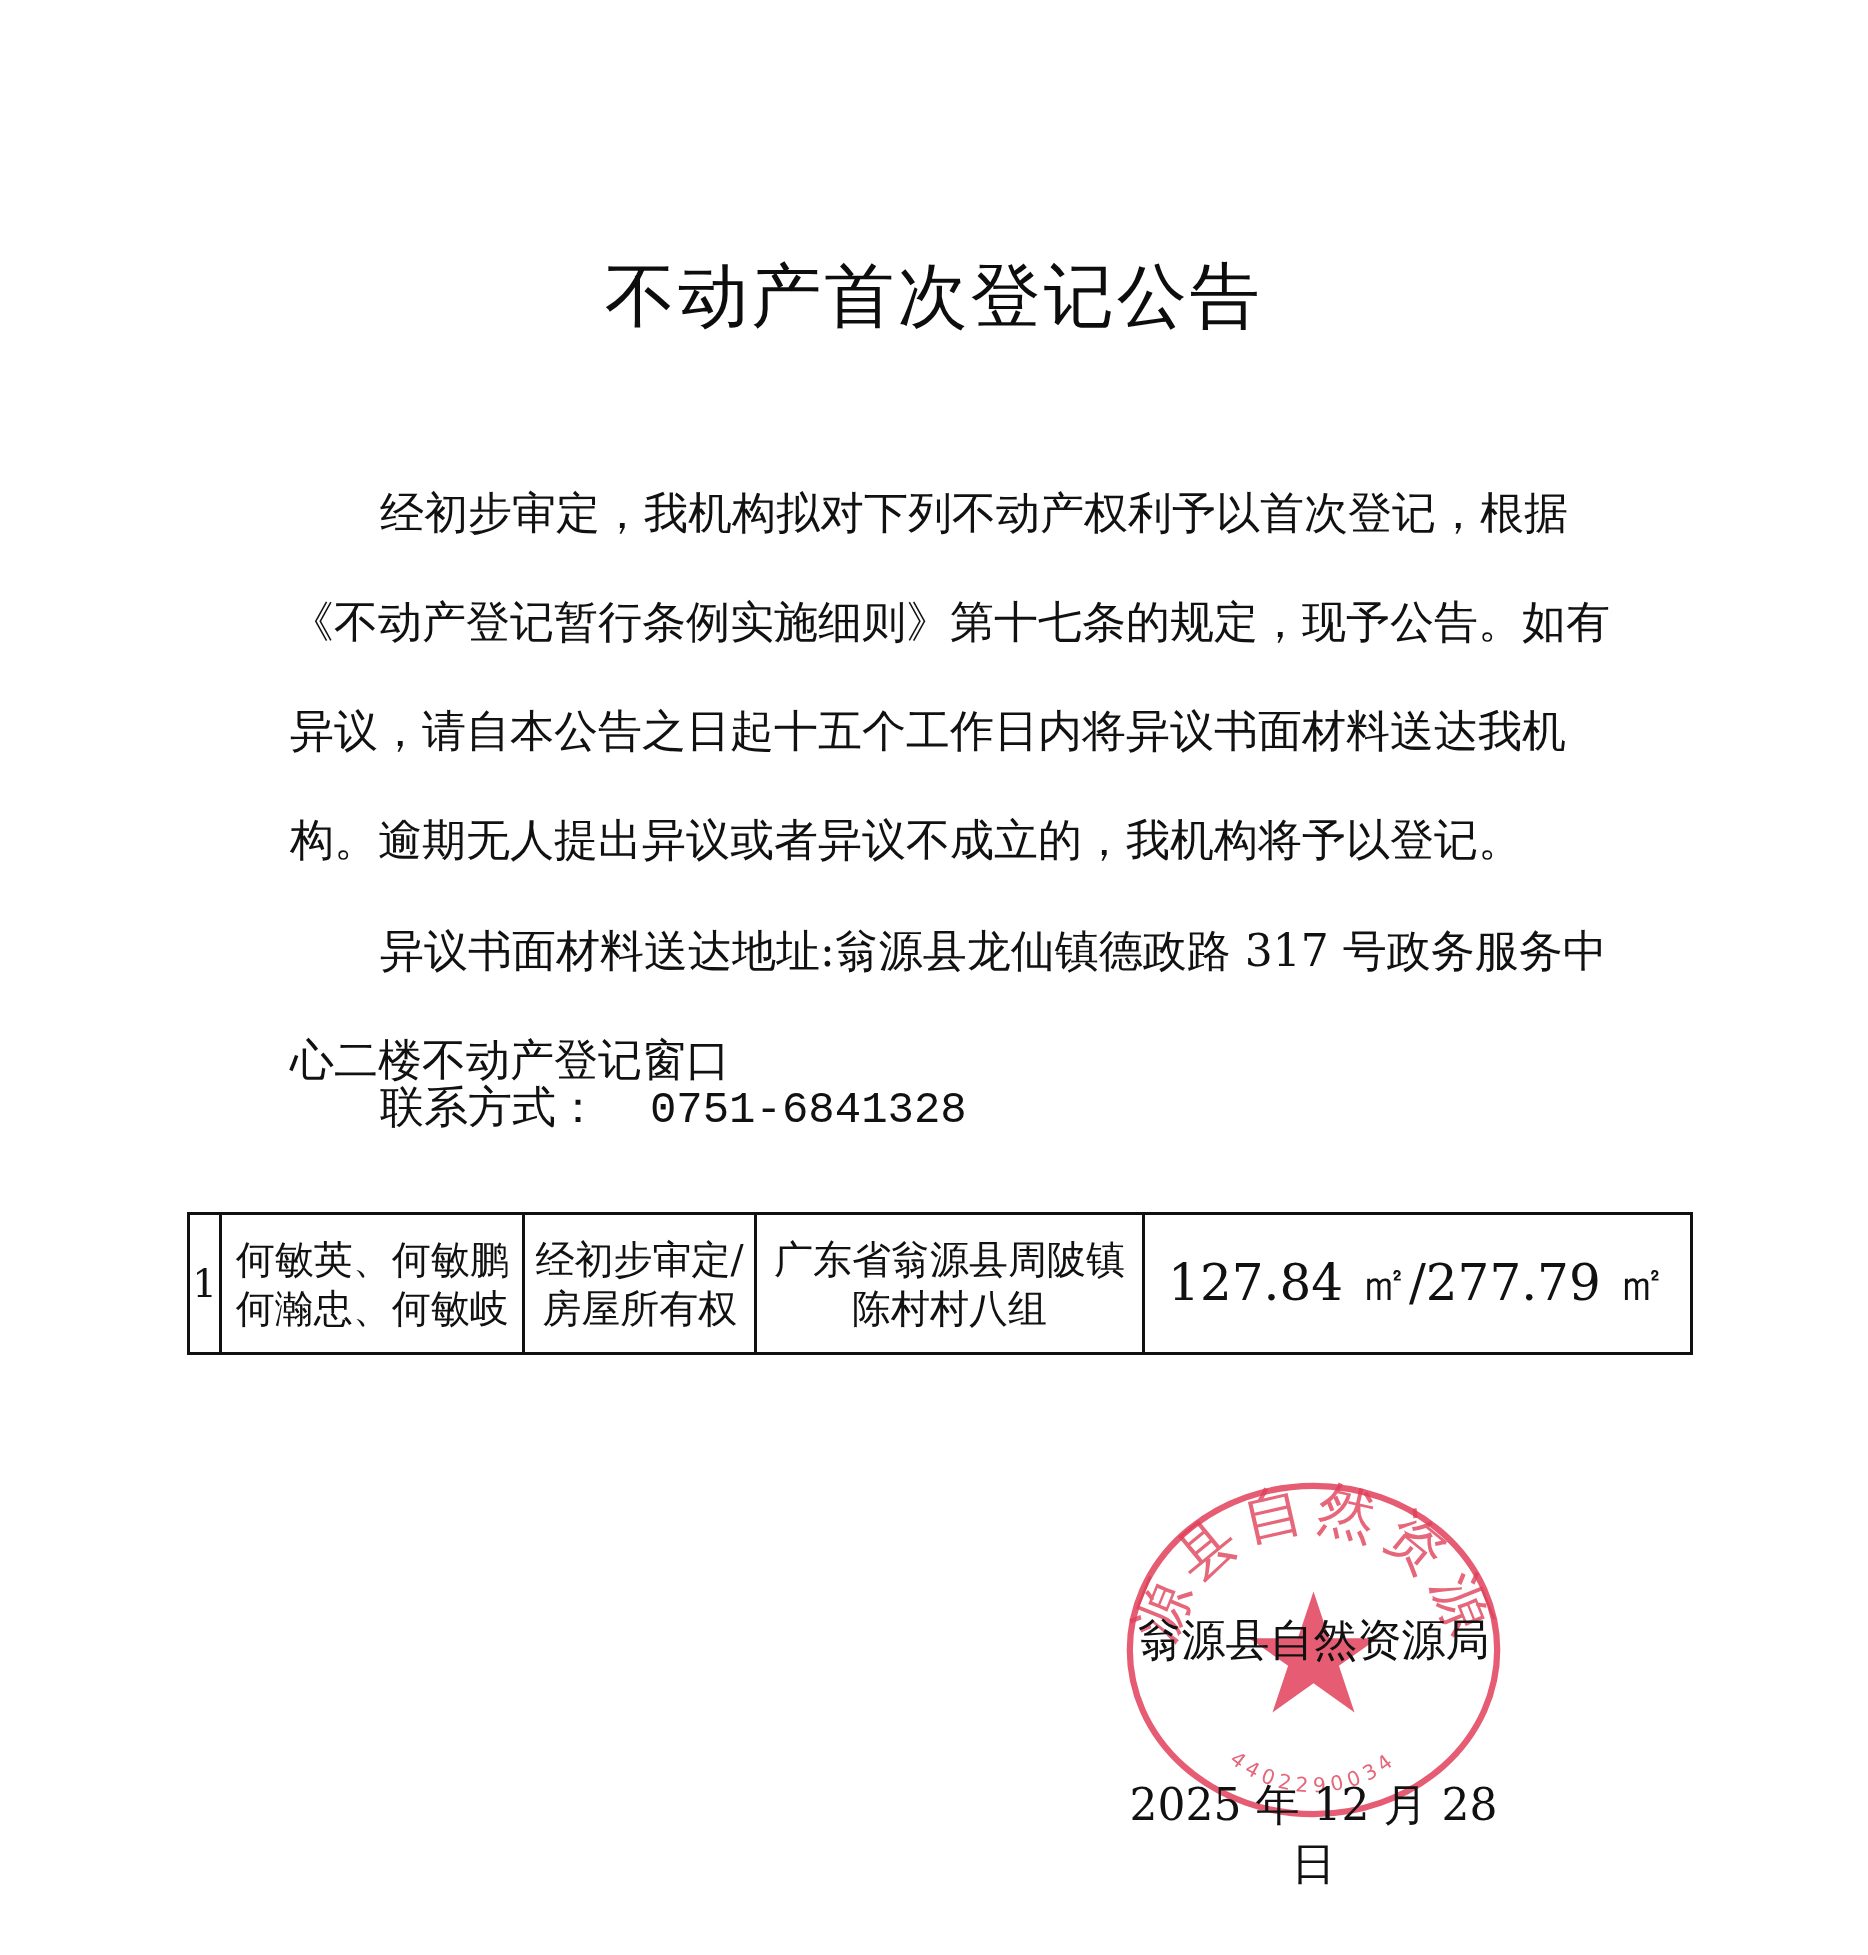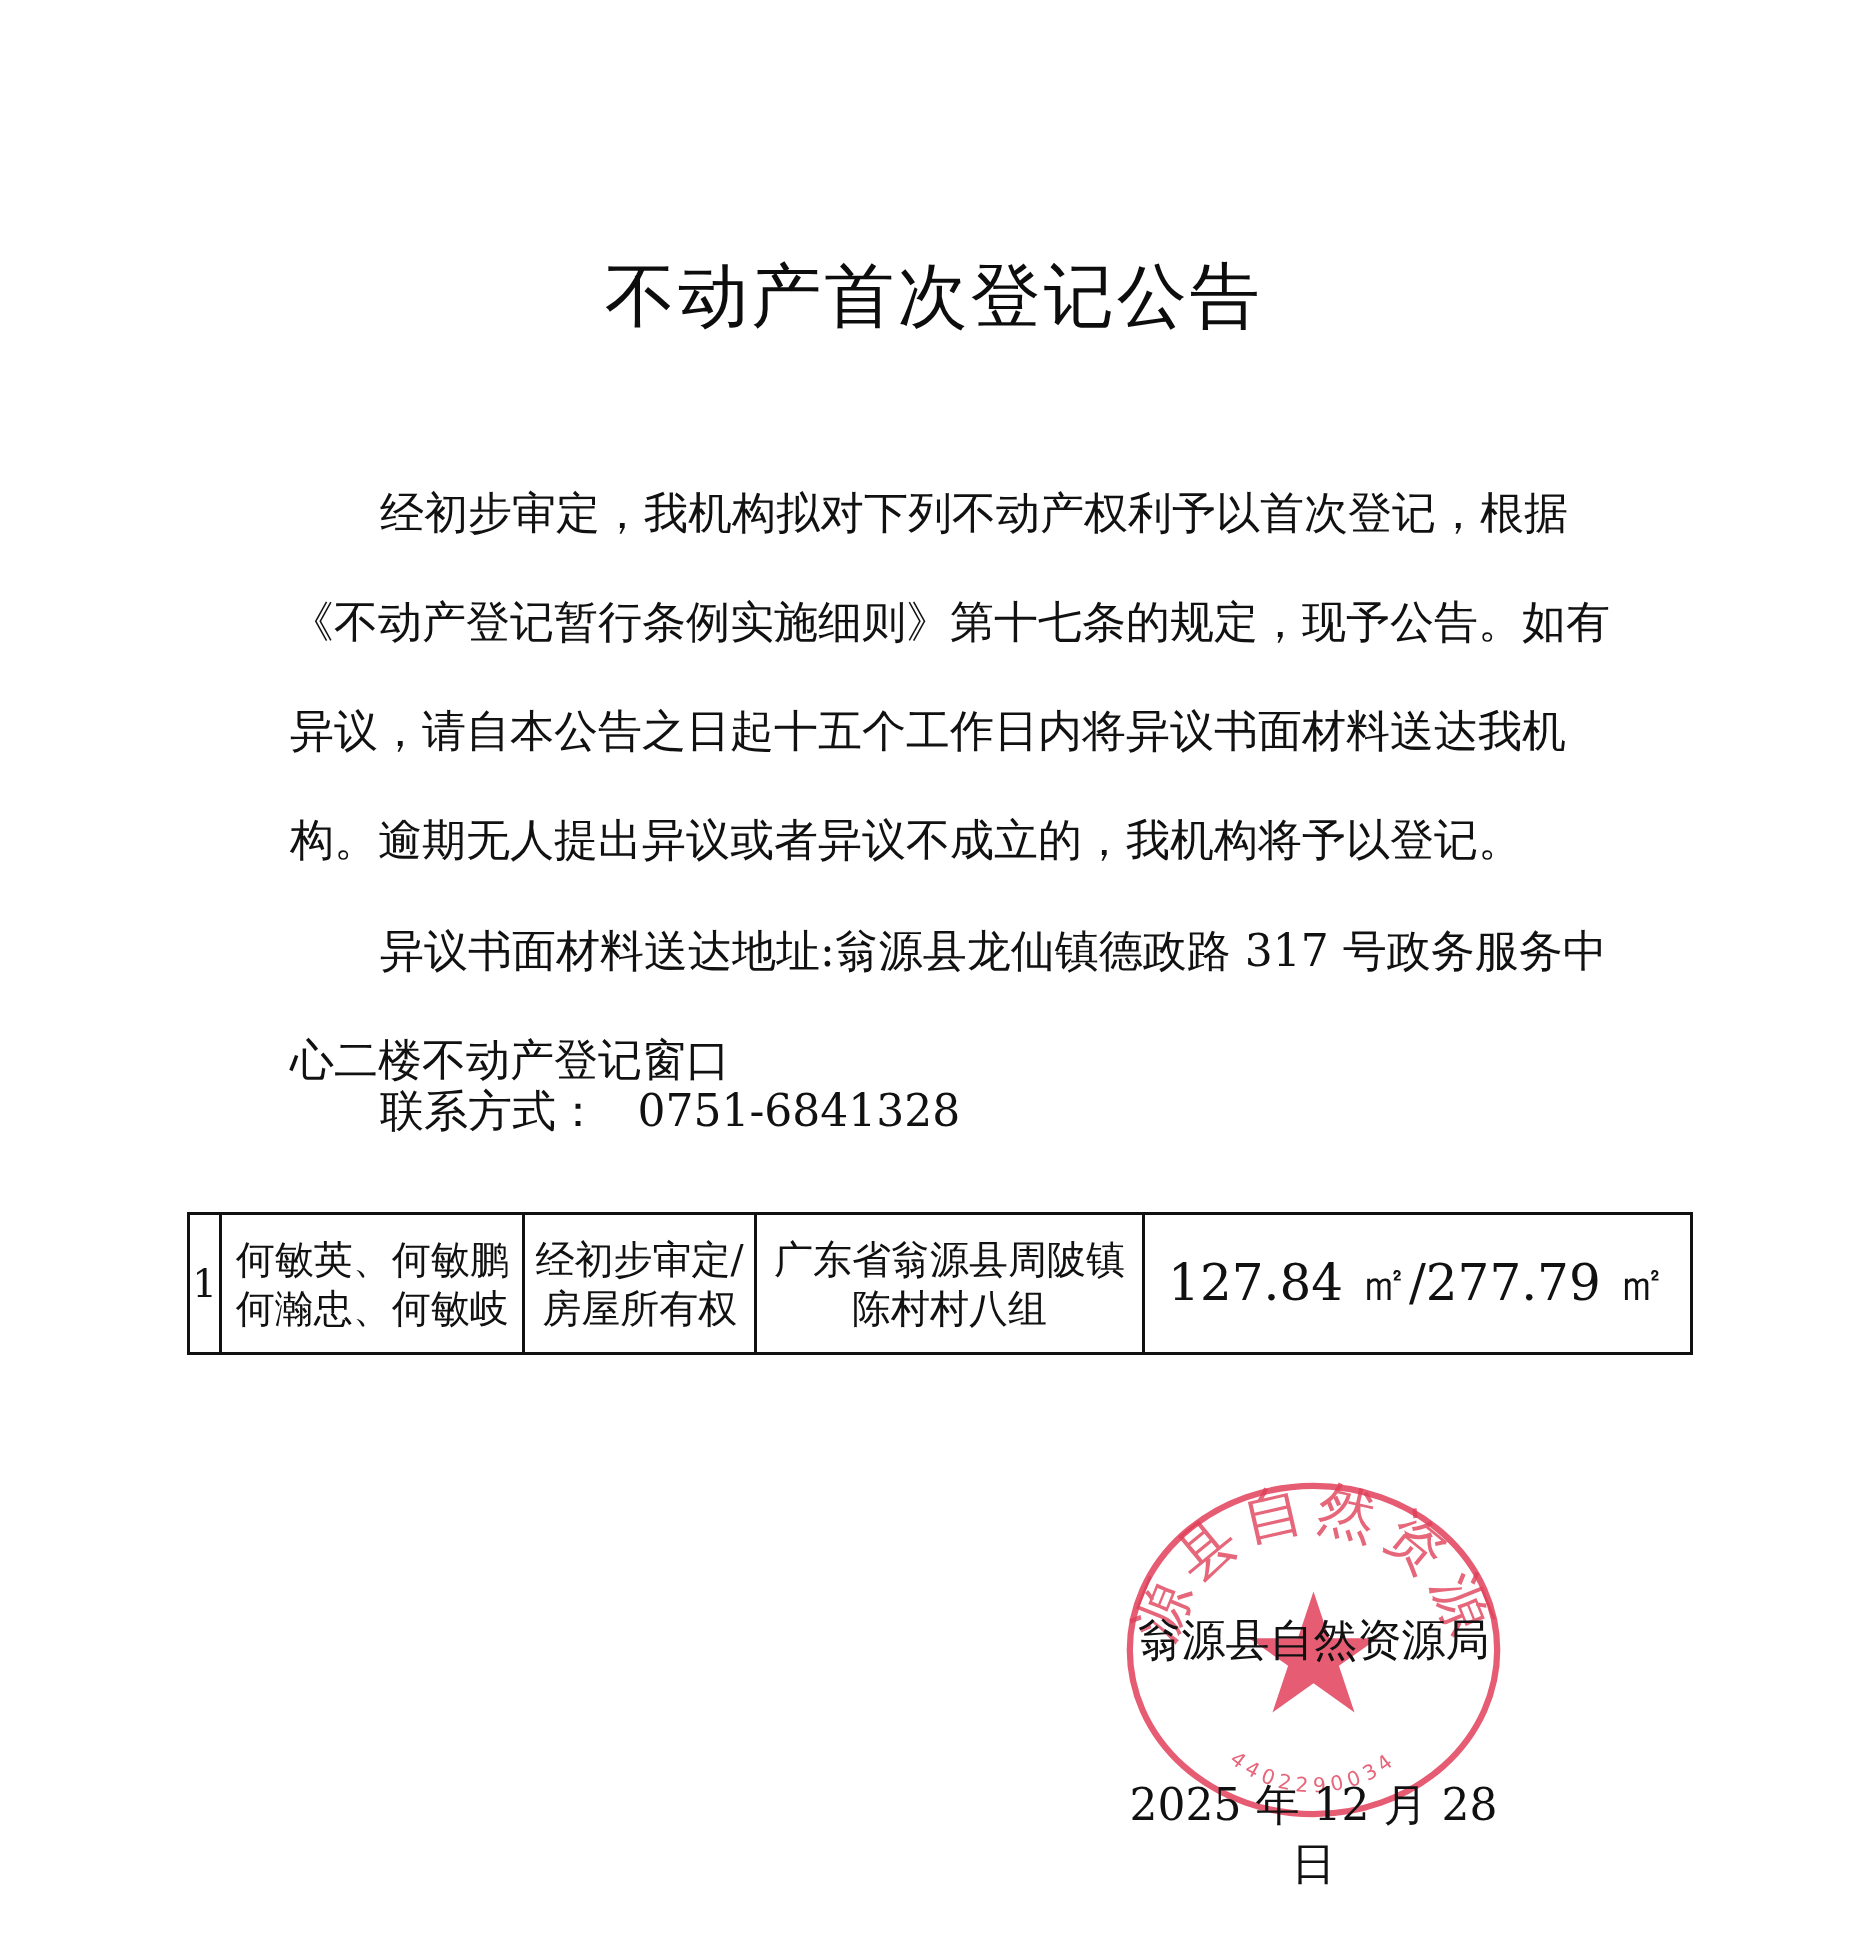--- a/index.html
+++ b/index.html
@@ -3,21 +3,21 @@
 <meta charset="utf-8">
 <style>
   html, body { margin:0; padding:0; background:#ffffff; }
   body { width:1868px; height:2672px; position:relative; overflow:hidden;
          font-family:"DejaVu Serif","Liberation Serif",serif; color:#111; }
   .title { position:absolute; left:0; width:1868px; top:250px; text-align:center;
            font-family:Liberation Sans, sans-serif; font-size:70px; letter-spacing:3.1px; color:#0d0d0d; }
   .para { position:absolute; left:274px; width:1337px; font-size:44px; line-height:109px;margin-left:16px; }
   .p1 { top:458px; text-indent:90px; }
   .p2 { top:896px; text-indent:90px; }
-  .p3 { top:1056px; left:364px; }
+  .p3 { top:1056px; left:364px;font-family:Liberation Mono, monospace; }
   table.reg { position:absolute; left:187px; top:1212px; width:1506px; border-collapse:collapse; font-size:39px; }
   table.reg td, table.reg th { border:3.9px solid #111; text-align:center; vertical-align:middle; font-weight:normal; line-height:49px; }
   table.reg th { height:129px; }
   table.reg td { height:135px; }
   .c1{width:94px}.c2{width:289px}.c3{width:305px}.c4{width:426px}.c5{width:387px}
   .area { font-family:"DejaVu Serif","Liberation Serif",serif; font-size:50px; }
   .seal { position:absolute; left:1122px; top:1478px; width:383px; height:344px; }
   .sig { position:absolute; left:1126px; width:375px; text-align:center; font-size:44px; }
   .sig.org { top:1611px; }
   .sig.date { top:1776px; }

